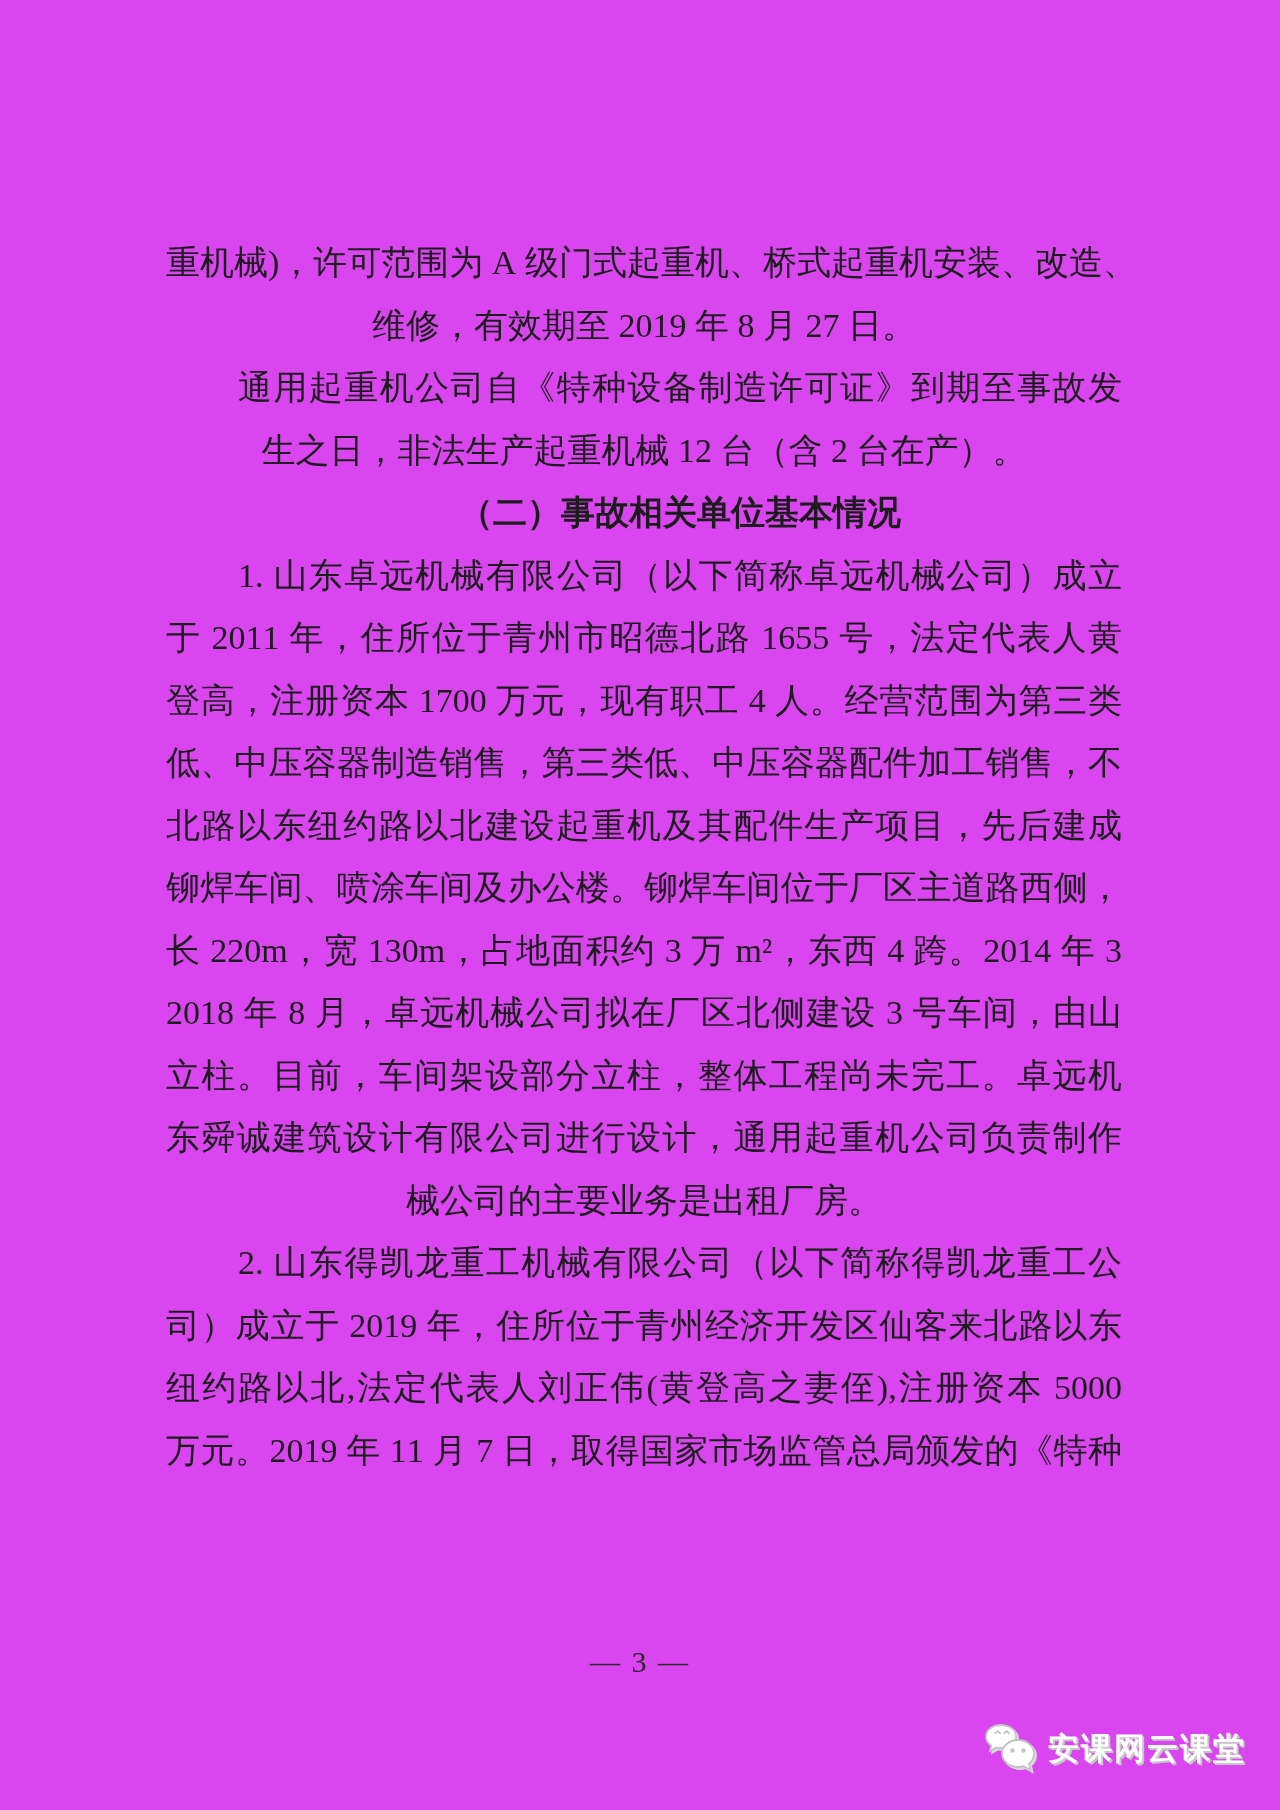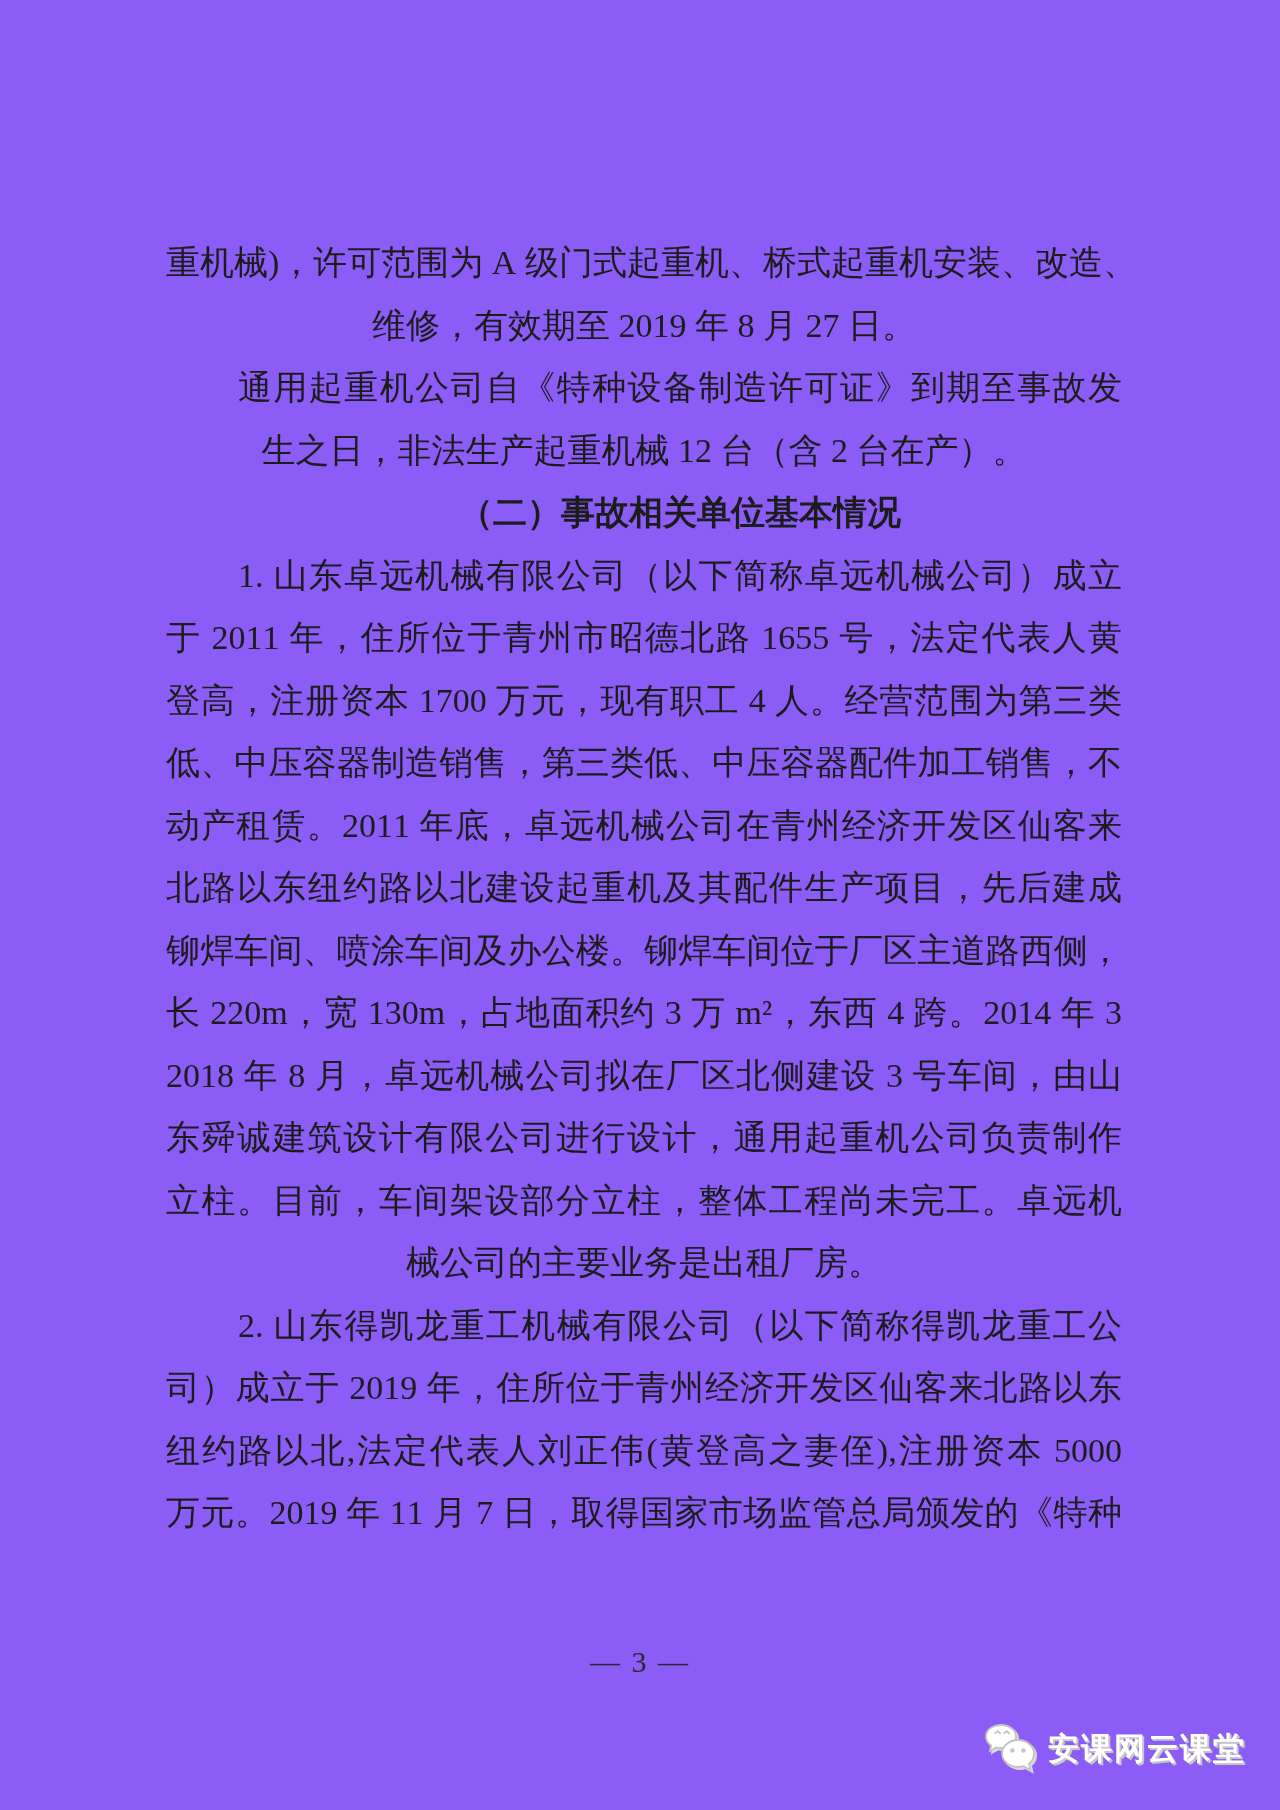--- a/index.html
+++ b/index.html
@@ -10,21 +10,21 @@
     width: 1280px;
     height: 1810px;
     background: #ffffff;
     position: relative;
     overflow: hidden;
     font-family: "Liberation Serif", serif;
   }
   .page {
     position: absolute;
     inset: 0;
-    background: #8b5cf6;
+    background: #d946ef;
   }
   .text-block {
     position: absolute;
     left: 166px;
     top: 232px;
     width: 956px;
   }
   .line {
     height: 62.5px;
     line-height: 62.5px;
@@ -85,27 +85,26 @@
   <div class="text-block" id="text-block">
       <div class="line justify">重机械)，许可范围为 A 级门式起重机、桥式起重机安装、改造、</div>
       <div class="line">维修，有效期至 2019 年 8 月 27 日。</div>
       <div class="line justify indent">通用起重机公司自《特种设备制造许可证》到期至事故发</div>
       <div class="line">生之日，非法生产起重机械 12 台（含 2 台在产）。</div>
       <div class="line indent bold">（二）事故相关单位基本情况</div>
       <div class="line justify indent">1. 山东卓远机械有限公司（以下简称卓远机械公司）成立</div>
       <div class="line justify">于 2011 年，住所位于青州市昭德北路 1655 号，法定代表人黄</div>
       <div class="line justify">登高，注册资本 1700 万元，现有职工 4 人。经营范围为第三类</div>
       <div class="line justify">低、中压容器制造销售，第三类低、中压容器配件加工销售，不</div>
-      <div class="line justify">动产租赁。2011 年底，卓远机械公司在青州经济开发区仙客来</div>
       <div class="line justify">北路以东纽约路以北建设起重机及其配件生产项目，先后建成</div>
       <div class="line justify">铆焊车间、喷涂车间及办公楼。铆焊车间位于厂区主道路西侧，</div>
       <div class="line justify">长 220m，宽 130m，占地面积约 3 万 m²，东西 4 跨。2014 年 3</div>
       <div class="line justify">2018 年 8 月，卓远机械公司拟在厂区北侧建设 3 号车间，由山</div>
+      <div class="line justify">立柱。目前，车间架设部分立柱，整体工程尚未完工。卓远机</div>
       <div class="line justify">东舜诚建筑设计有限公司进行设计，通用起重机公司负责制作</div>
-      <div class="line justify">立柱。目前，车间架设部分立柱，整体工程尚未完工。卓远机</div>
       <div class="line">械公司的主要业务是出租厂房。</div>
       <div class="line justify indent">2. 山东得凯龙重工机械有限公司（以下简称得凯龙重工公</div>
       <div class="line justify">司）成立于 2019 年，住所位于青州经济开发区仙客来北路以东</div>
       <div class="line justify">纽约路以北,法定代表人刘正伟(黄登高之妻侄),注册资本 5000</div>
       <div class="line justify">万元。2019 年 11 月 7 日，取得国家市场监管总局颁发的《特种</div>
     </div>
 
   <div class="page-number">— 3 —</div>
 
   <div class="watermark">

